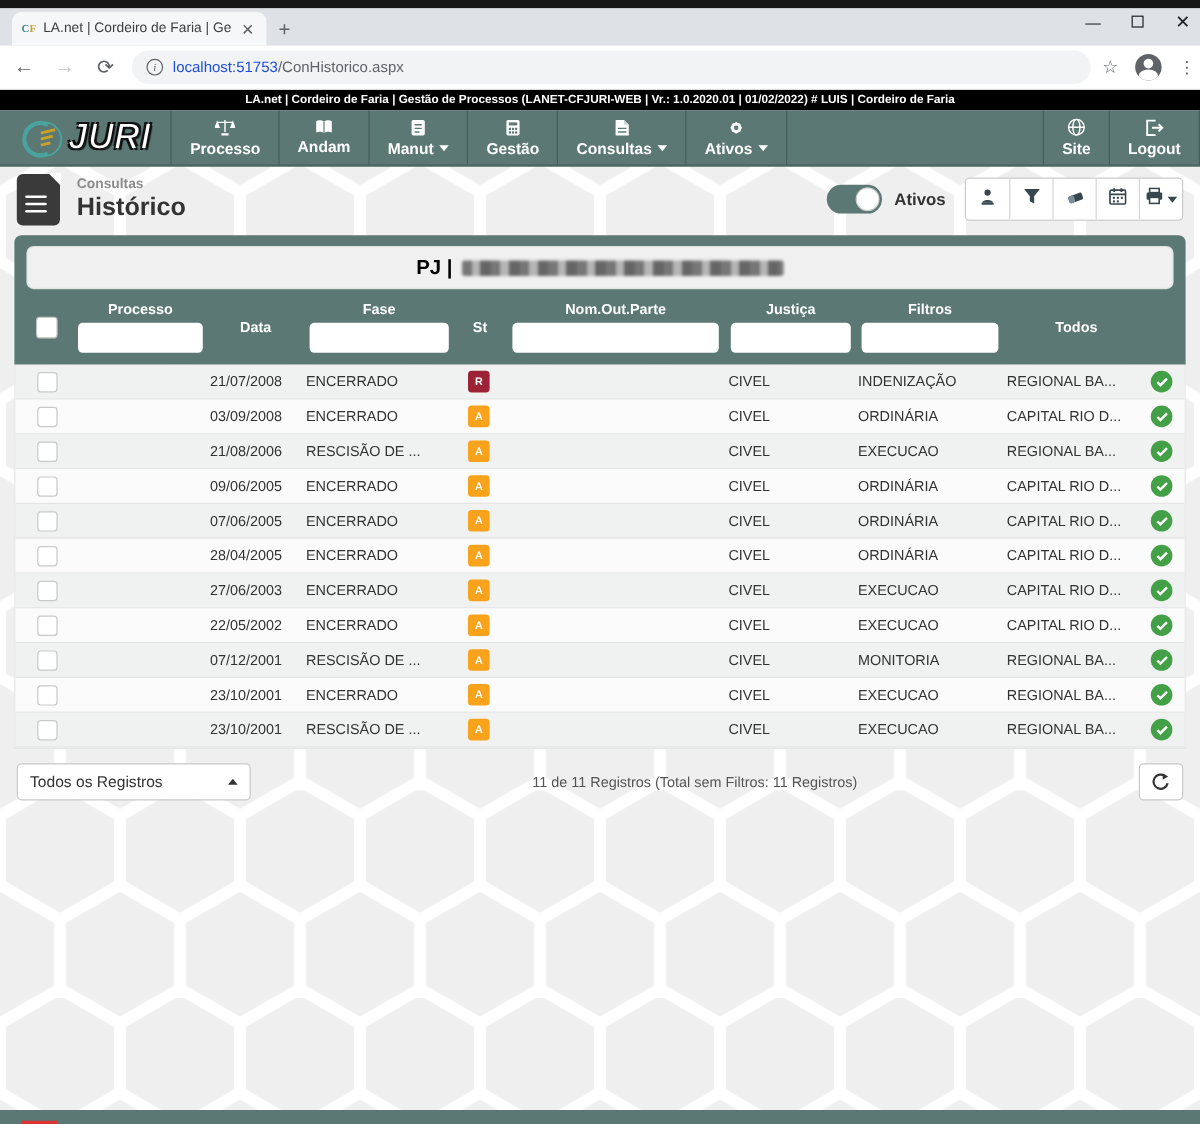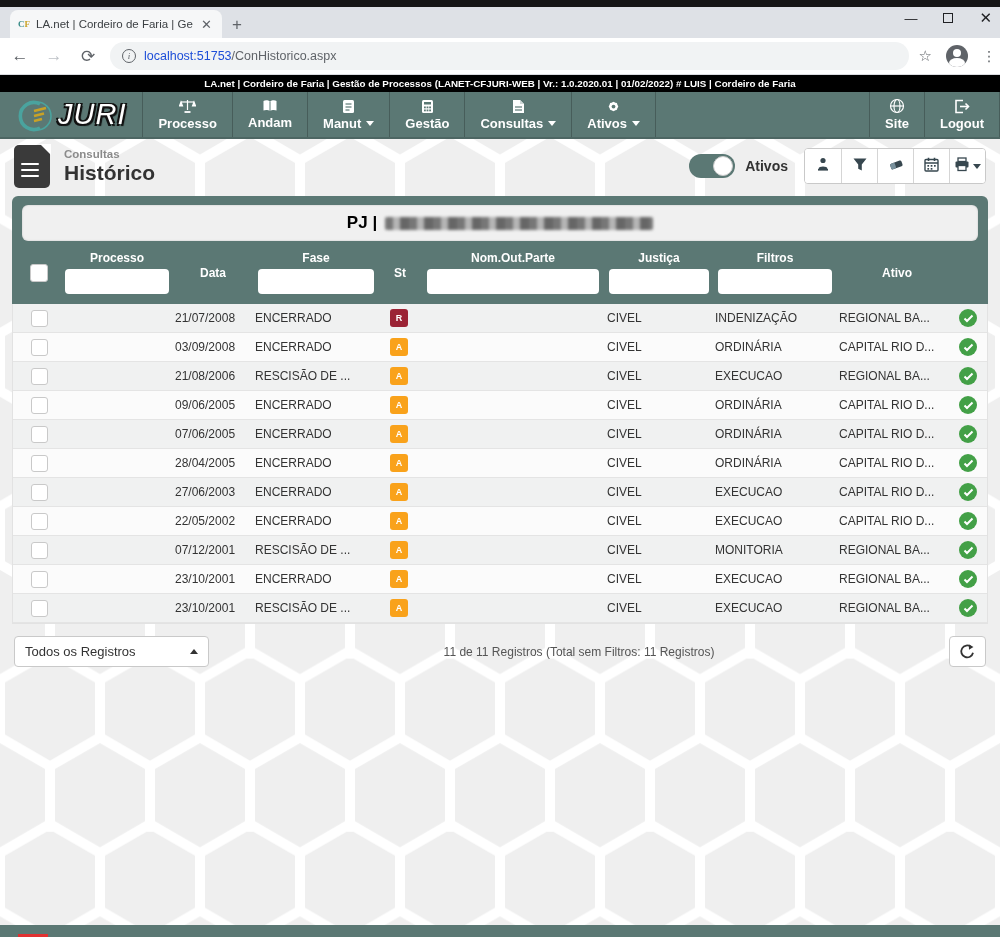--- a/index.html
+++ b/index.html
@@ -407,21 +407,21 @@
           </div>
           <div class="fh-cell">
             <span class="fh-label">Justiça</span>
             <input class="fh-input" style="">
           </div>
           <div class="fh-cell">
             <span class="fh-label">Filtros</span>
             <input class="fh-input" style="">
           </div>
           <div class="fh-cell">
-            <span class="fh-label">Ativo</span>
+            <span class="fh-label">Todos</span>
           </div>
         </div>
     </div>
 
     <div class="rows" id="rows">
         <div class="row grid">
           <div>
             <div class="checkbox" style="width:17px;height:17px;"></div>
           </div>
           <div><span class="redact proc"></span></div>

